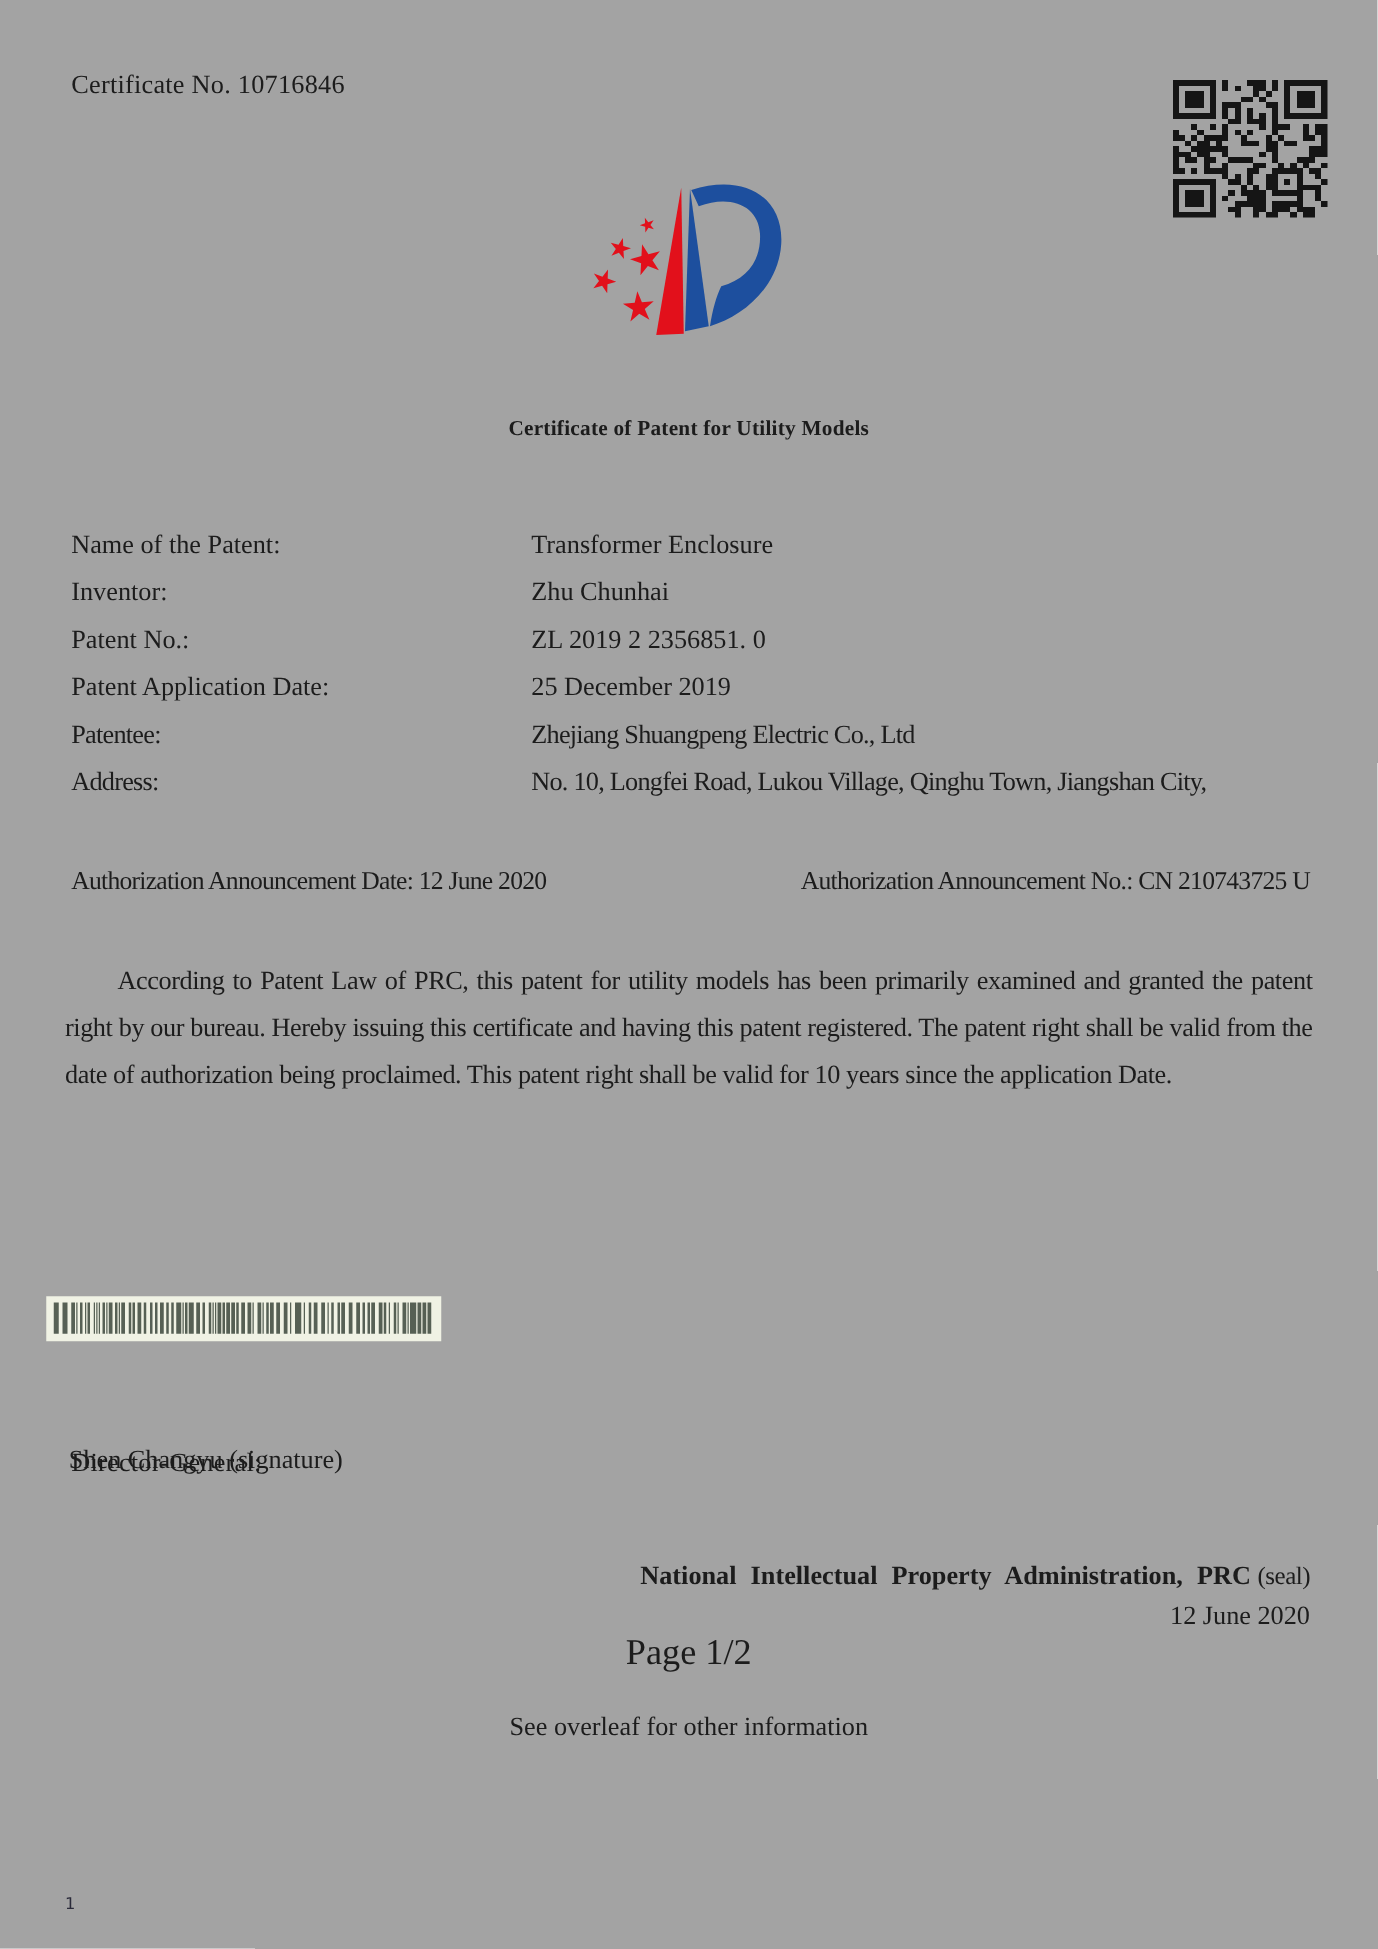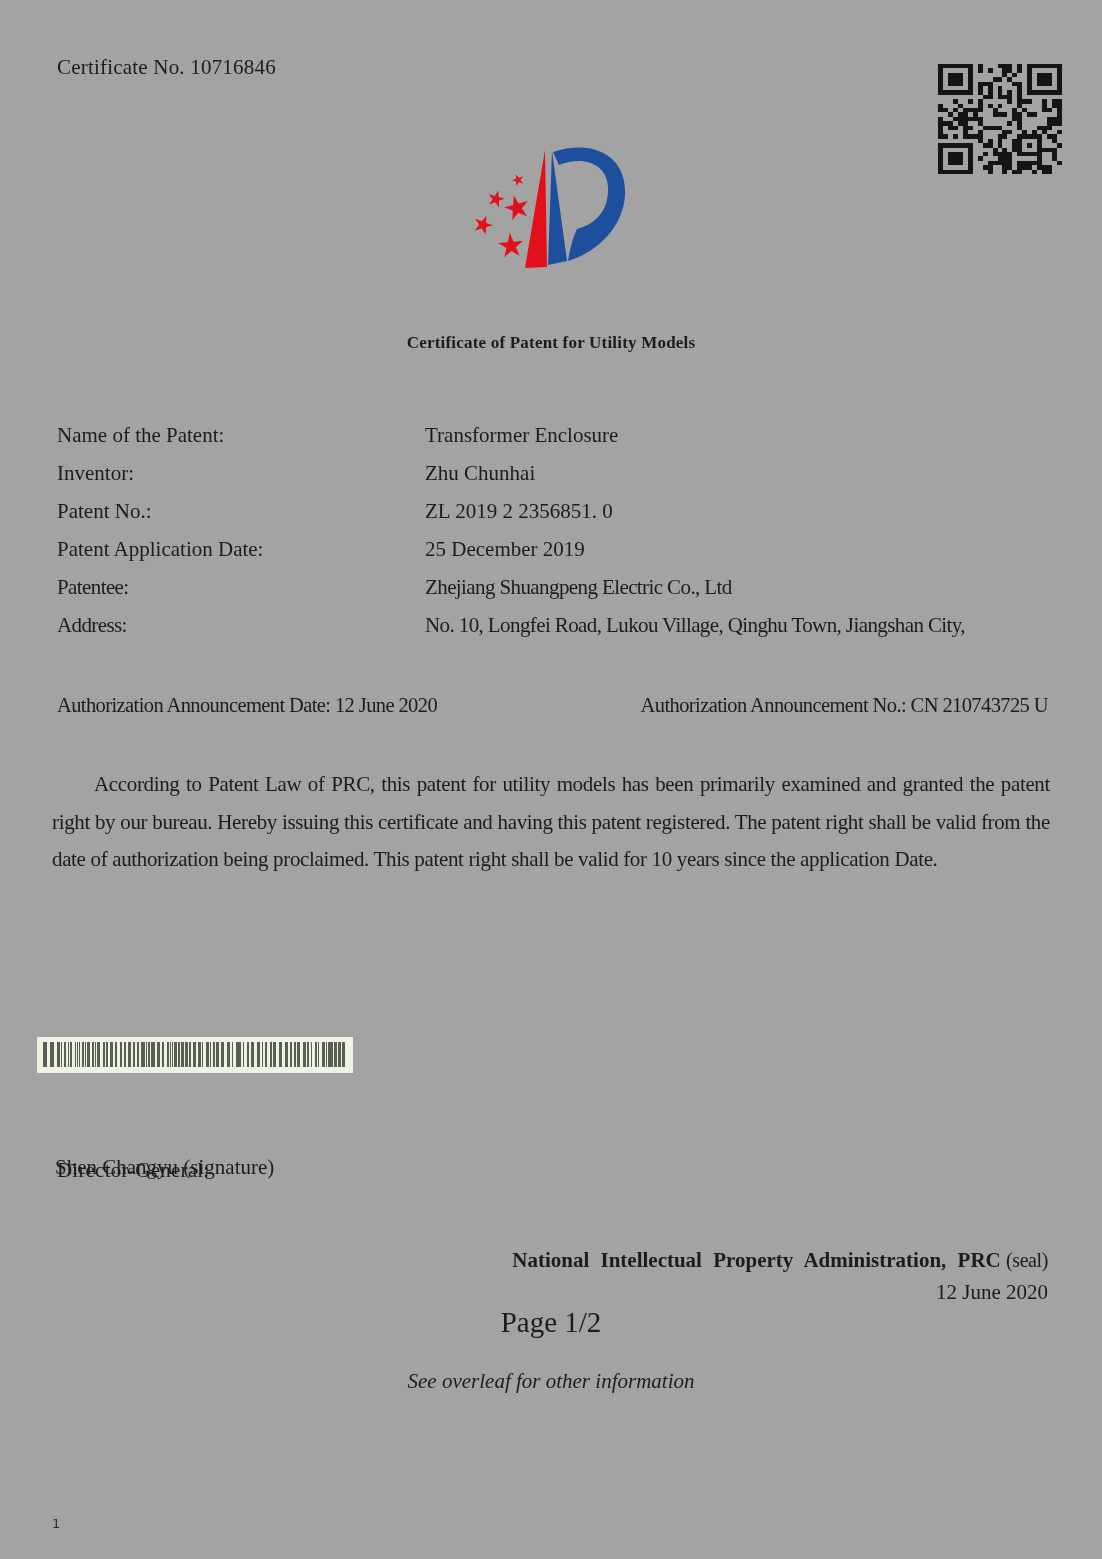--- a/index.html
+++ b/index.html
@@ -27,21 +27,21 @@
   .paras p{margin:0;text-indent:42px;}
   .barcode{left:37px;top:1037px;width:316px;height:36px;background:#f0f2e4;}
   .barcode svg{display:block;}
   .director{left:57px;top:1158px;font-size:21px;font-weight:normal;letter-spacing:.2px;}
   .director-name{left:55px;top:1155px;font-size:21px;}
   .authority{left:0;top:1227px;width:1048px;text-align:right;font-size:21px;white-space:nowrap;margin-top:21px;}
   .authority .bold{font-weight:bold;word-spacing:6px;}
   .authority .seal{font-weight:normal;font-size:20px;letter-spacing:-0.4px;}
   .issue-date{left:0;top:1233px;width:1048px;text-align:right;font-size:21px;margin-top:47px;}
   .page-indicator{left:0;top:1306px;width:1102px;text-align:center;font-size:29px;}
-  .overleaf{left:0;top:1369px;width:1102px;text-align:center;font-size:21px;font-style:italic;}
+  .overleaf{left:0;top:1369px;width:1102px;text-align:center;font-size:21px;}
   .footer-num{left:52px;top:1516px;font-size:13px;font-family:"DejaVu Sans","Liberation Sans",sans-serif;color:#2a2a3a;}
 </style>
 </head>
 <body>
 
 <div class="page">
 
   <div class="abs cert-no">Certificate No. 10716846</div>
 
   <svg class="abs qr" id="qr-svg" viewBox="0 0 25 25" preserveAspectRatio="none" shape-rendering="crispEdges">

